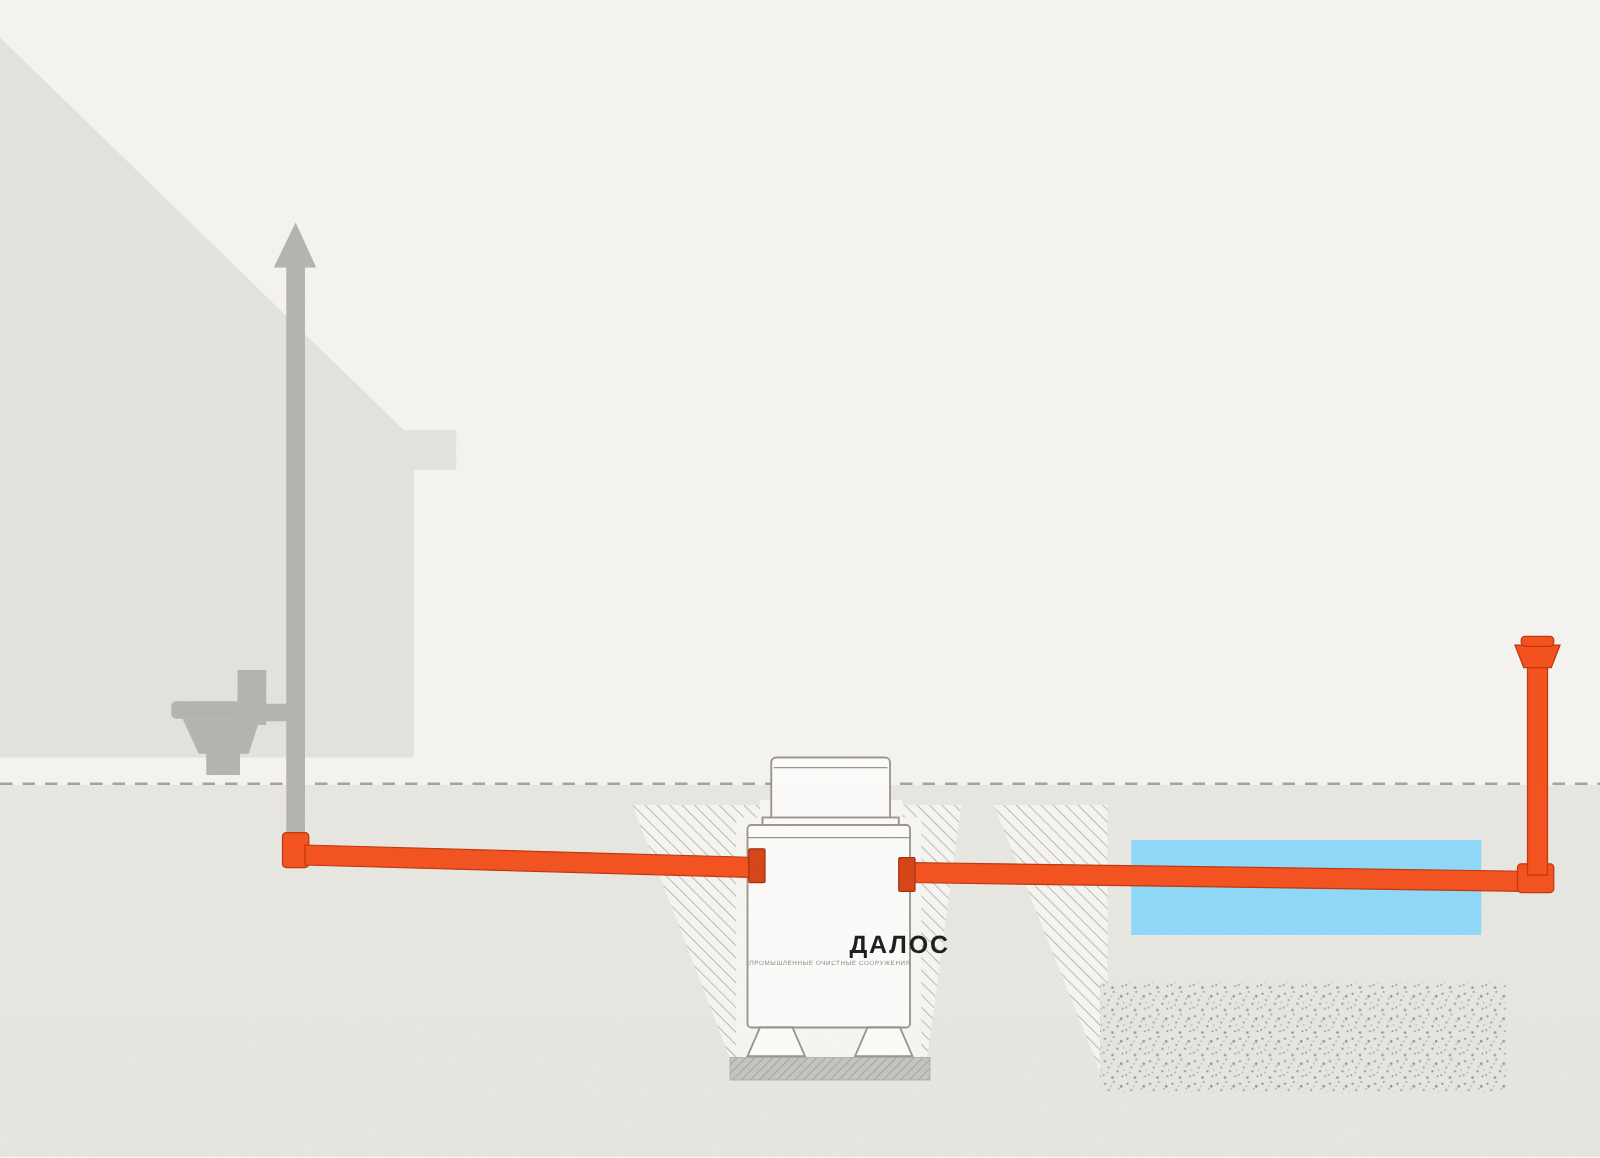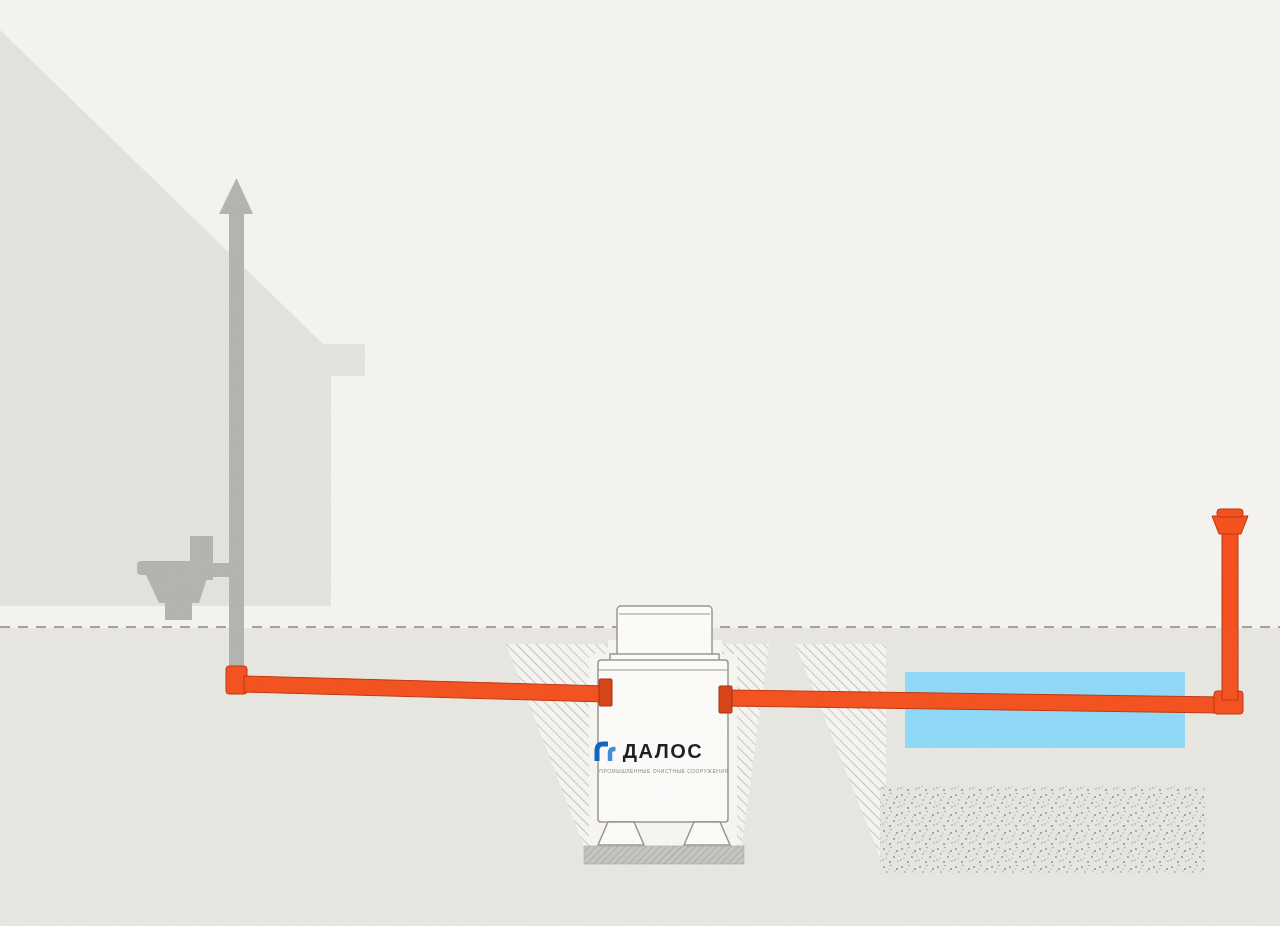--- a/index.html
+++ b/index.html
@@ -12,22 +12,22 @@
   
   .orange      { fill:#f4511e; stroke:#bf360c; stroke-width:1; }
   .orange-dark { fill:#d84315; stroke:#a23110; stroke-width:1; }
   .pipe-gray   { fill:#b5b3b0; stroke:none; }
   .tank-white  { fill:#fdfcfa; stroke:#98968f; stroke-width:1.5; }
   .tank-line   { stroke:#98968f; stroke-width:1; fill:none; }
   .house       { fill:#e3e2de; }
   .ground-line { stroke:#a5a29e; stroke-width:2; stroke-dasharray:10 8; fill:none; }
 
   .tank-label {
-    position:absolute; left:572px; top:740px; width:152px; height:26px;
-    display:flex; align-items:flex-start; justify-content:center; gap:6px;
+    position:absolute; left:608px; top:740px; width:152px; height:26px;
+    display:flex; align-items:flex-end; justify-content:center; gap:6px;flex-direction:column;
   }
   .brand-text {
     font-weight:bold; font-size:20px; letter-spacing:1.5px; color:#1f1f1f;
     white-space:nowrap;
   }
   .tagline {
     position:absolute; left:588px; top:768px; width:152px;
     text-align:center; font-size:5px; letter-spacing:0.5px; color:#8a8a87;
     white-space:nowrap; overflow:hidden;
   }

